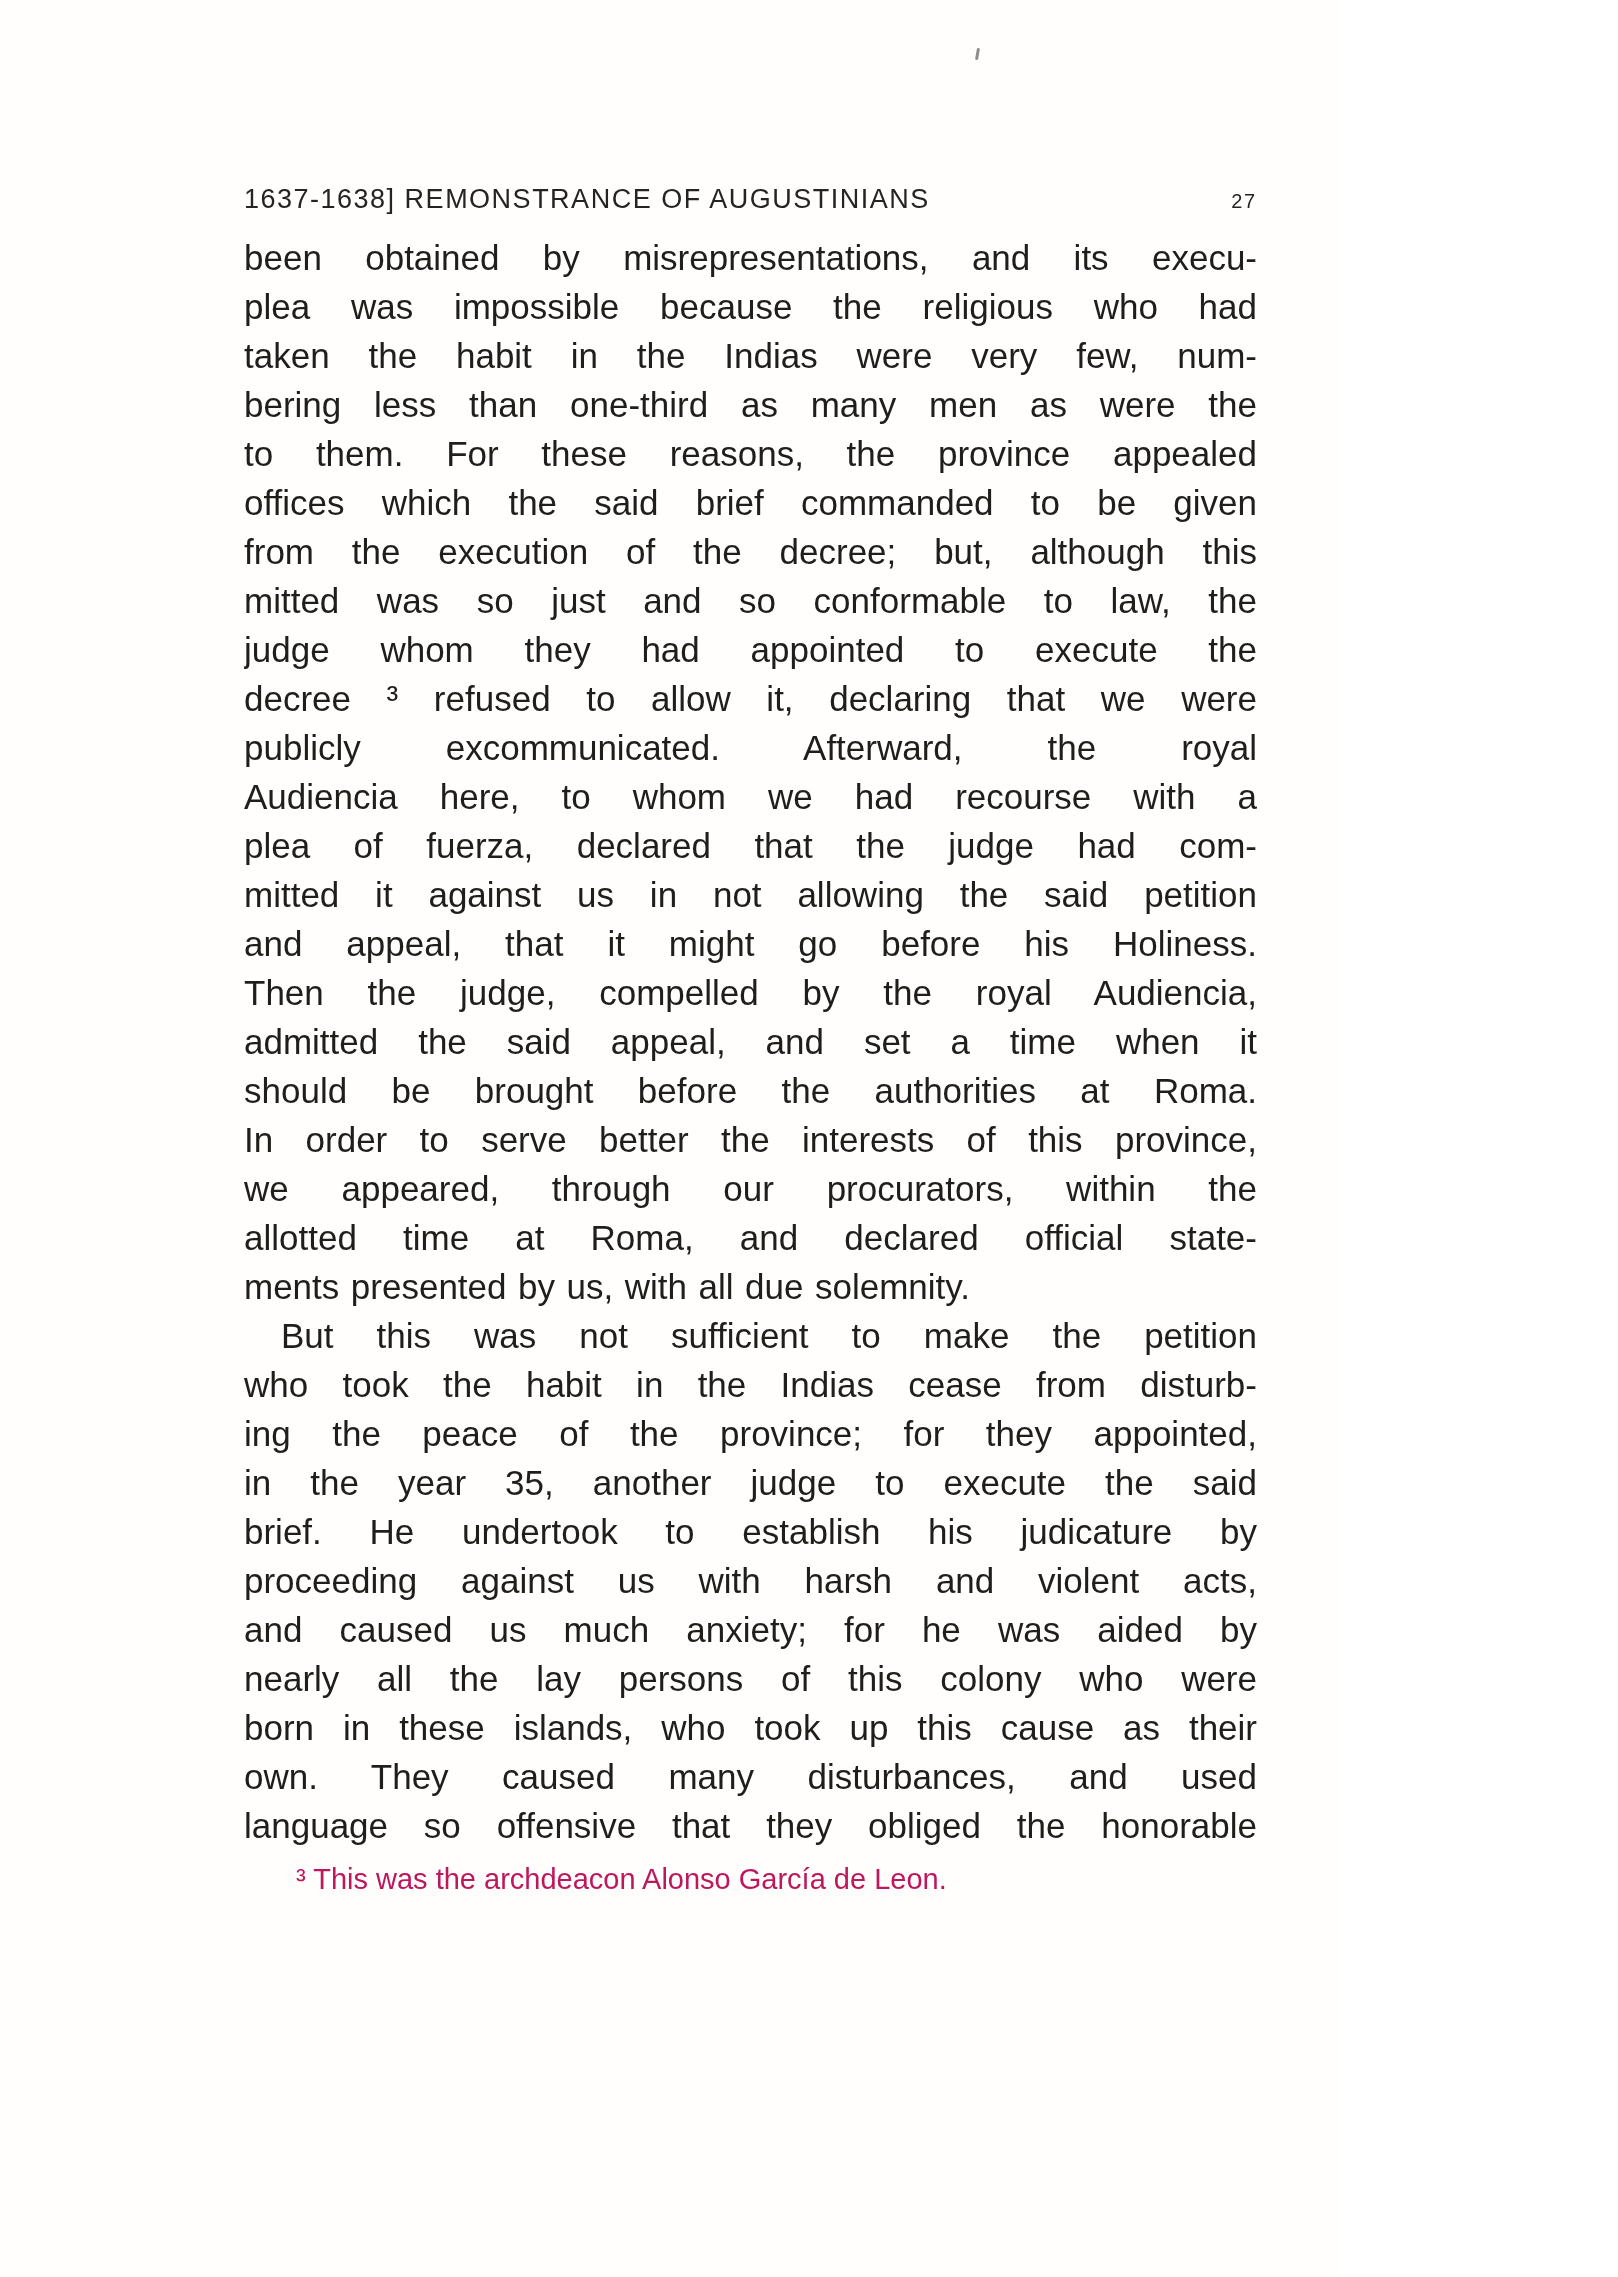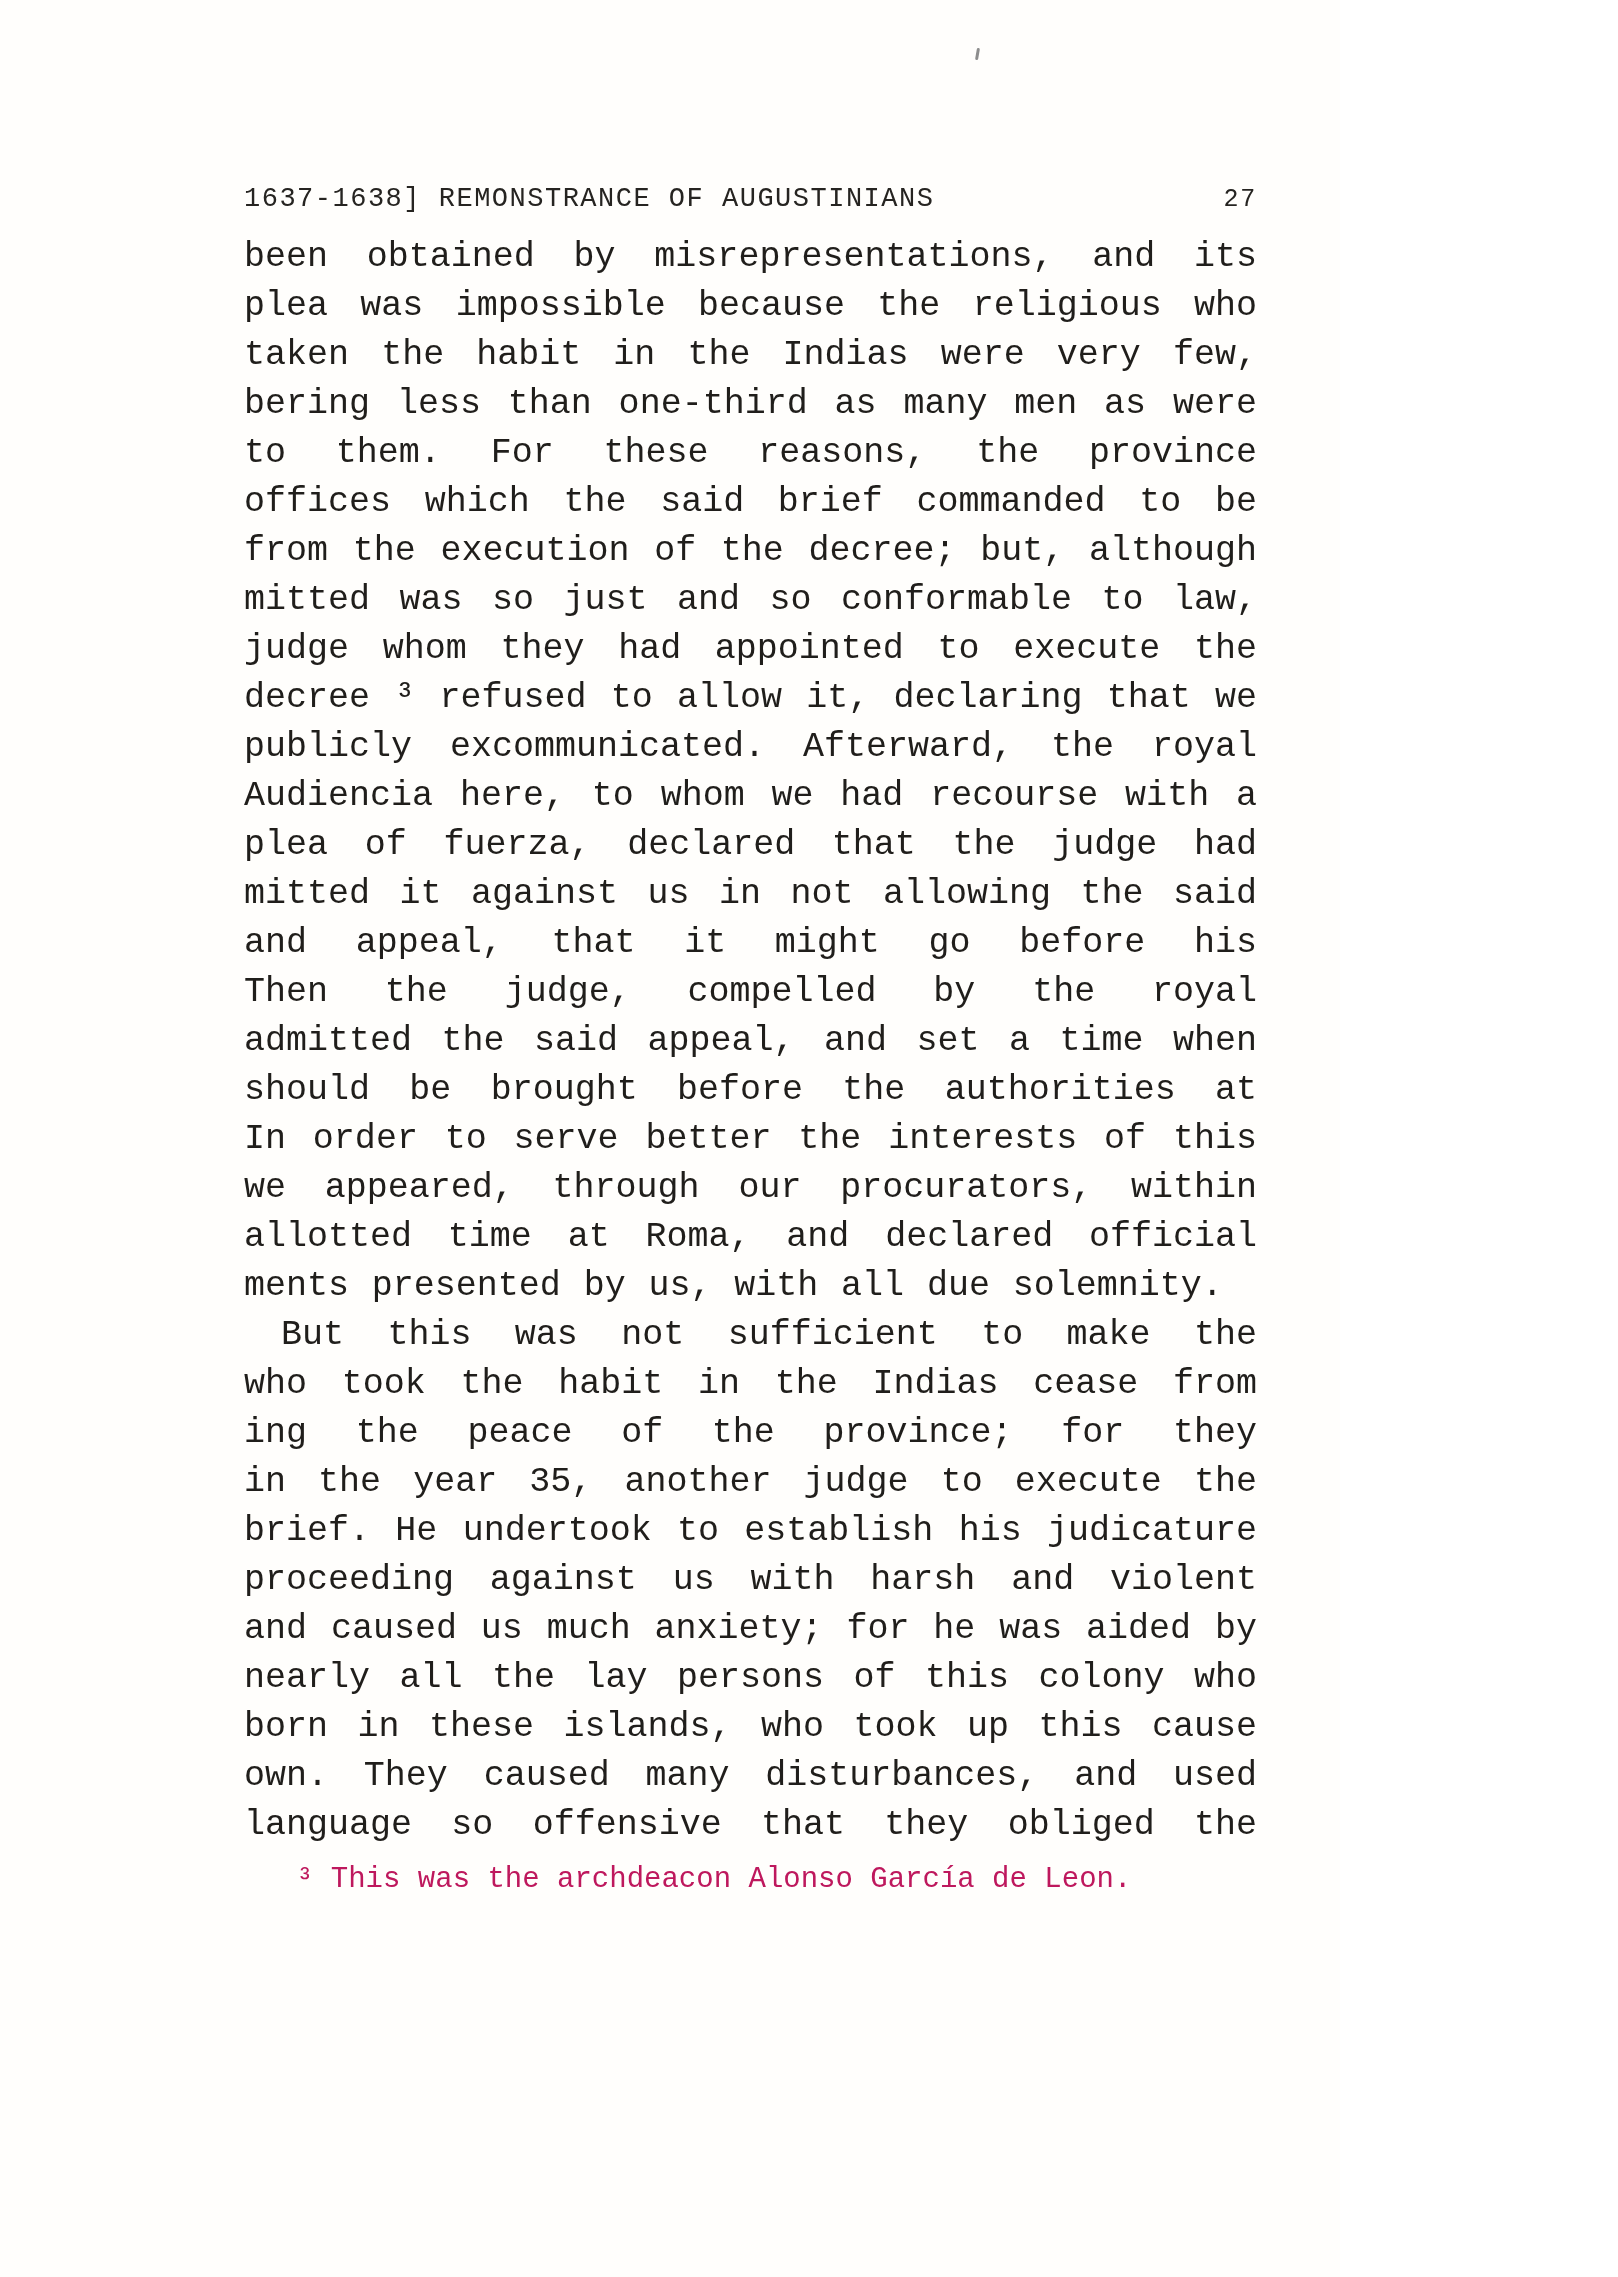--- a/index.html
+++ b/index.html
@@ -5,21 +5,21 @@
   html, body {
     margin: 0;
     padding: 0;
     background: #ffffff;
   }
   .page {
     position: relative;
     width: 1292px;
     height: 2278px;
     background: #fffefc;
-    font-family: Liberation Mono, monospace;
+    font-family: Liberation Sans, sans-serif;
     color: #201e1b;
     overflow: hidden;
     padding-left: 48px;
   }
   .scan-artifact {
     position: absolute;
     left: 976px;
     top: 48px;
     width: 2.8px;
     height: 12px;
@@ -40,21 +40,21 @@
     height: 37px;
     line-height: 37px;
   }
   .running-head-text {
     font-size: 27px;
     letter-spacing: 1.5px;
     color: #262421;
     white-space: nowrap;
   }
   .page-number {
-    font-size: 25px;
+    font-size: 20px;
     letter-spacing: 1.8px;
     color: #262421;
   }
   .body-text {
     margin-top: 15px;
     font-size: 35px;
     word-spacing: 1.8px;
   }
   .line {
     height: 49px;

